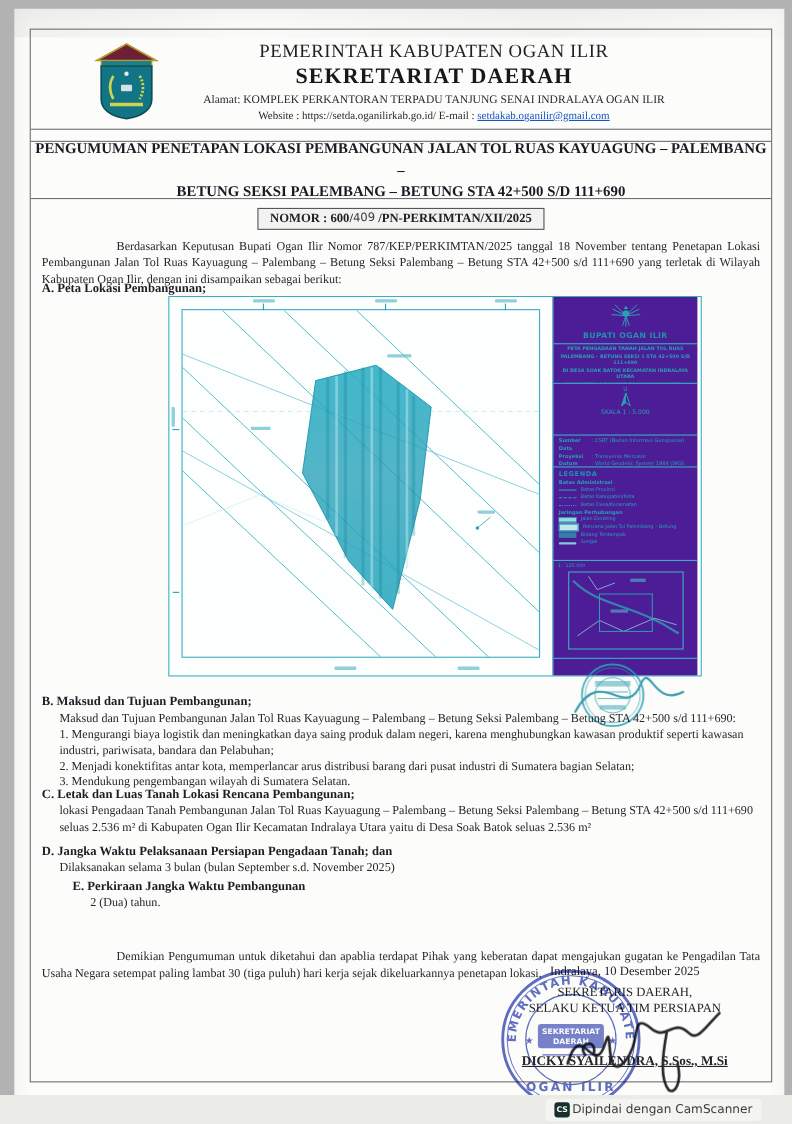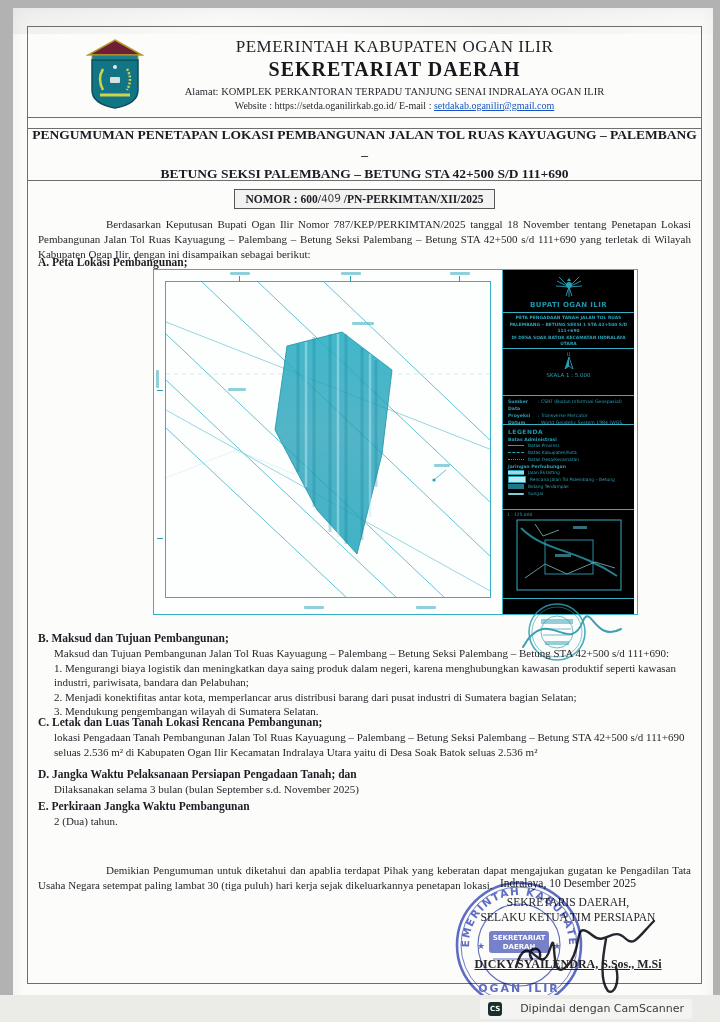--- a/index.html
+++ b/index.html
@@ -55,21 +55,21 @@
   .map{
     position:absolute;left:125px;top:242px;width:483px;height:344px;
     border:1.6px solid #3aaec2;background:#fdffff;
     display:flex;
     filter:saturate(1.02);
   }
   .map-main{position:relative;width:348px;height:100%;border-right:1.6px solid #3aaec2;}
   .map-inner{position:absolute;left:11px;top:11px;right:11px;bottom:16px;border:1px solid #3aaec2;overflow:hidden;}
   .tick{position:absolute;background:#2f9fb2;}
   .blurline{position:absolute;background:#57b7c6;opacity:.65;border-radius:1px;}
-  .panel{position:relative;width:131px;height:100%;background:#000000;font-family:"DejaVu Sans",sans-serif;}
+  .panel{position:relative;width:131px;height:100%;background:#4c1d95;font-family:"DejaVu Sans",sans-serif;}
   .panel .box{border-bottom:1px solid #3aaec2;position:relative;overflow:hidden;}
   .p-auth{font-size:7px;font-weight:bold;color:#1d96aa;text-align:center;letter-spacing:.4px;margin-top:2px;}
   .p-title{font-size:4.4px;color:#2d9fb2;text-align:center;line-height:1.5;font-weight:bold;}
   .p-scale{font-size:5.5px;color:#2d9fb2;text-align:center;margin-top:1px;}
   .meta-row{display:flex;font-size:4.6px;color:#2d9fb2;line-height:1.55;padding:0 5px;}
   .meta-row .ml{width:30px;font-weight:bold;flex:none;}
   .legend-title{font-size:6px;font-weight:bold;color:#1d96aa;padding:3px 5px 1px;letter-spacing:.5px;}
   .lg-group{font-size:4.6px;font-weight:bold;color:#2d9fb2;padding:1px 5px 0;}
   .lg-item{display:flex;align-items:center;font-size:4.4px;color:#2d9fb2;padding:0 5px;line-height:1.6;}
   .sw{width:16px;height:4px;margin-right:4px;flex:none;position:relative;}
@@ -84,21 +84,21 @@
   .sig-blk{position:absolute;left:400px;width:280px;text-align:center;font-size:11.5px;color:#23232a;}
   .sig-name{font-weight:bold;text-decoration:underline;}
   .stamp{position:absolute;mix-blend-mode:multiply;}
   .scrawl{position:absolute;mix-blend-mode:multiply;}
   
   .cs-strip{
     position:absolute;left:0;right:0;bottom:0;height:27px;background:#ebebe8;
     display:flex;align-items:center;justify-content:flex-end;padding-right:28px;box-sizing:border-box;
     font-family:"DejaVu Sans",sans-serif;
   }
-  .cs-badge{display:flex;align-items:center;gap:18px;background:#f4f4f2;padding:3px 8px;border-radius:3px;}
+  .cs-badge{display:flex;align-items:center;gap:2px;background:#f4f4f2;padding:3px 8px;border-radius:3px;}
   .cs-icon{width:14px;height:14px;border-radius:3px;background:#16302b;color:#fff;font-size:7px;font-weight:bold;
     display:flex;align-items:center;justify-content:center;}
   .cs-label{font-size:11px;color:#3c3c3c;}
 </style>
 </head>
 <body>
 
 <div class="page">
   <div class="scan-noise"></div>
 
@@ -330,21 +330,21 @@
     <div class="sec" style="top:688px;">
       <div class="sec-head">C. Letak dan Luas Tanah Lokasi Rencana Pembangunan;</div>
       <div class="body">lokasi Pengadaan Tanah Pembangunan Jalan Tol Ruas Kayuagung – Palembang – Betung Seksi Palembang – Betung STA 42+500 s/d 111+690 seluas 2.536 m² di Kabupaten Ogan Ilir Kecamatan Indralaya Utara yaitu di Desa Soak Batok seluas 2.536 m²</div>
     </div>
 
     <div class="sec" style="top:740px;">
       <div class="sec-head">D. Jangka Waktu Pelaksanaan Persiapan Pengadaan Tanah; dan</div>
       <div class="body">Dilaksanakan selama 3 bulan (bulan September s.d. November 2025)</div>
     </div>
 
-    <div class="sec" style="top:772px;">
+    <div class="sec" style="top:772px;margin-left:28px;">
       <div class="sec-head">E. Perkiraan Jangka Waktu Pembangunan</div>
       <div class="body">2 (Dua) tahun.</div>
     </div>
 
     <div class="para indent" style="top:836px;">Demikian Pengumuman untuk diketahui dan apablia terdapat Pihak yang keberatan dapat mengajukan gugatan ke Pengadilan Tata Usaha Negara setempat paling lambat 30 (tiga puluh) hari kerja sejak dikeluarkannya penetapan lokasi.</div>
 
     <div class="sig-blk" style="top:850px;">Indralaya, 10 Desember 2025</div>
     <div class="sig-blk" style="top:868px;line-height:1.3;">
       <div>SEKRETARIS DAERAH,</div>
       <div>SELAKU KETUA TIM PERSIAPAN</div>

